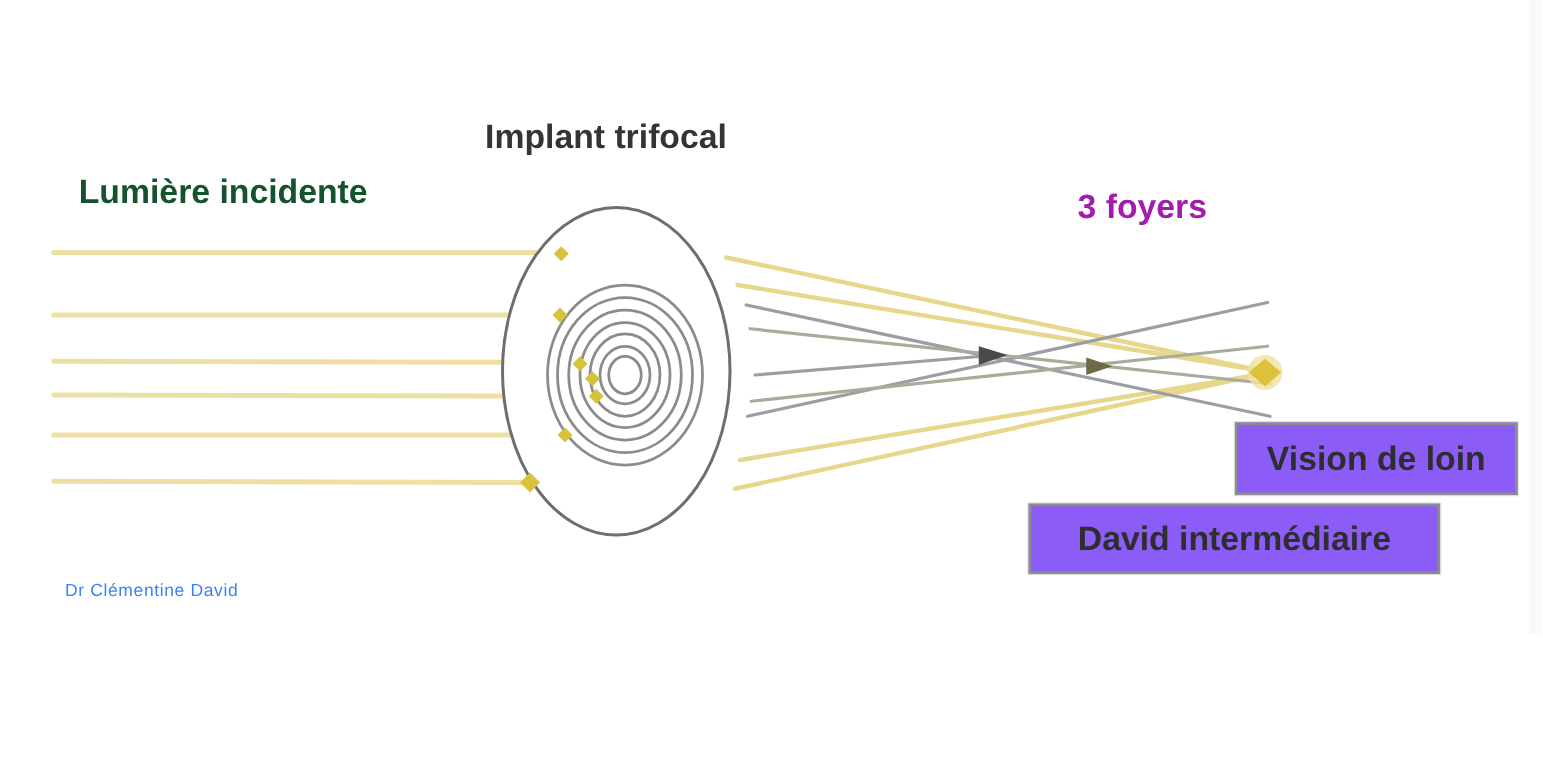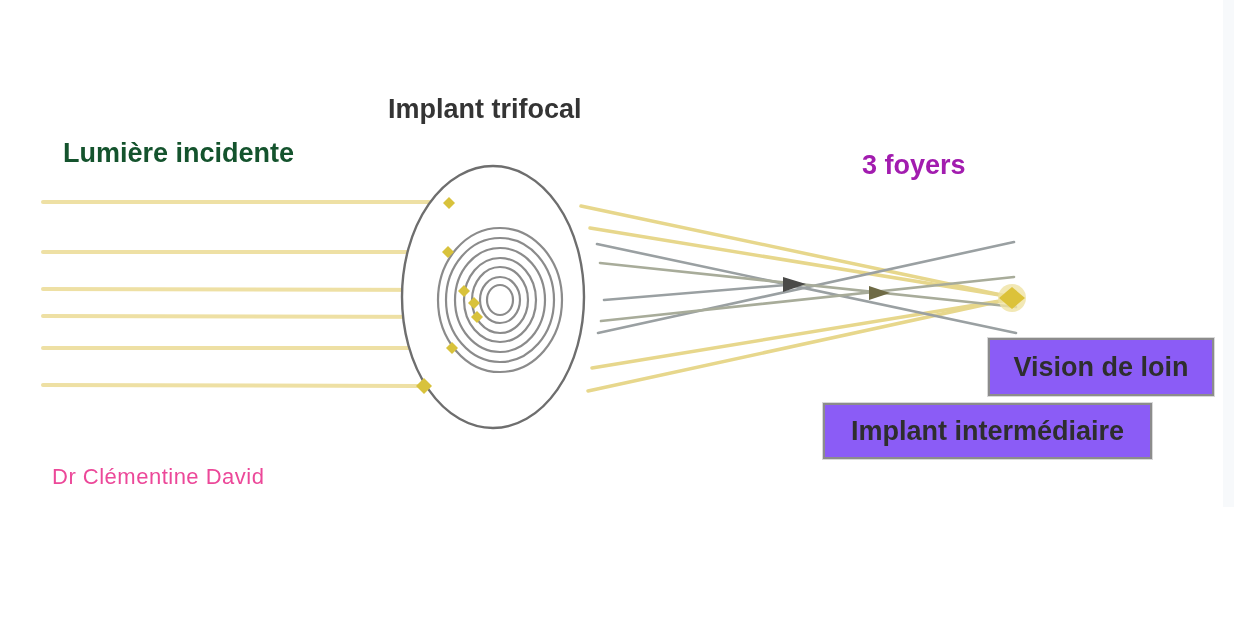--- a/index.html
+++ b/index.html
@@ -25,21 +25,21 @@
   #incident-label{
     left:63px;top:138px;
     font-size:27px;font-weight:600;color:#14532d;
   }
   #foci-label{
     left:840px;top:150px;
     font-size:27px;font-weight:600;color:#a21caf;margin-left:22px;
   }
   #credit{
     left:52px;top:464px;
-    font-size:22px;font-weight:400;color:#ec4899;letter-spacing:0.5px;
+    font-size:14px;font-weight:400;color:#3b82f6;letter-spacing:0.5px;
   }
   .vision-box{
     background:#8b5cf6;
     border:2px solid #8c8c8c;
     box-shadow:0 0 0 1px #d9d9d9;
     display:flex;align-items:center;justify-content:center;
     font-size:27px;font-weight:600;color:#2e2e2e;
     z-index:3;
   }
   #box-far{left:988px;top:338px;width:222px;height:54px;}
@@ -128,17 +128,17 @@
 
   <div id="foci-label" class="abs txt">3 foyers</div>
 
   <div id="credit" class="abs txt">Dr Clémentine David</div>
 
   <div id="box-far" class="abs vision-box">
     <span>Vision de loin</span>
   </div>
 
   <div id="box-intermediate" class="abs vision-box">
-    <span>Implant intermédiaire</span>
+    <span>David intermédiaire</span>
   </div>
 
 
 </div>
 
 </body></html>

